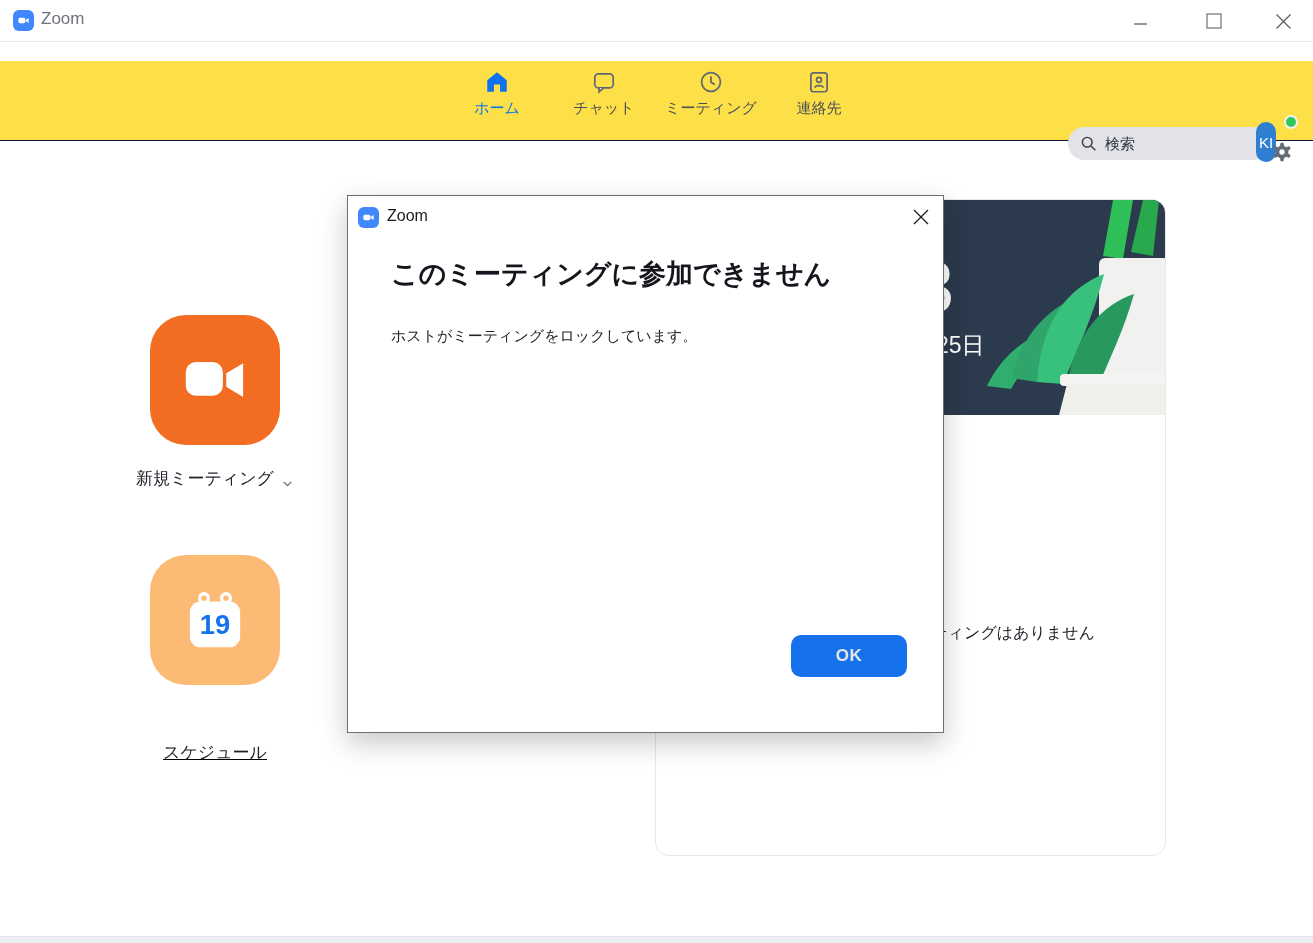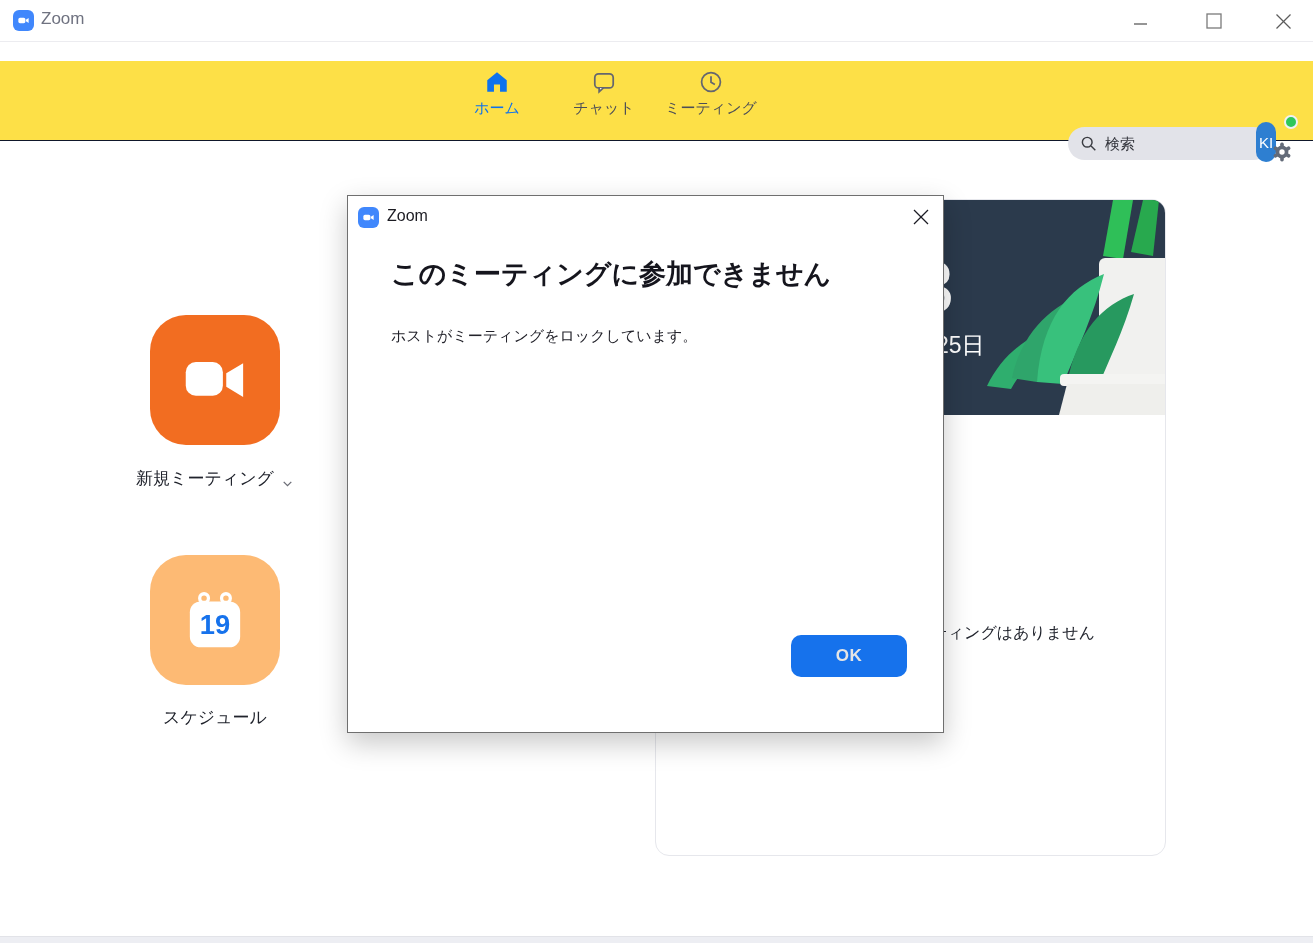--- a/index.html
+++ b/index.html
@@ -41,21 +41,21 @@
   
   .gear-btn { position:absolute; left:1266px; top:136px; width:32px; height:32px;
     display:flex; align-items:center; justify-content:center; cursor:default; }
 
   .tile { position:absolute; width:130px; height:130px; border-radius:36px;
     display:flex; align-items:center; justify-content:center; cursor:default; }
   .tile-new { left:150px; top:315px; background:#F26D21; }
   .tile-sch { left:150px; top:555px; background:#fdba74; }
   .tile-label-row { position:absolute; width:200px; display:flex; align-items:flex-end;
     justify-content:center; gap:7px; }
-  .tlr-new { left:115px; top:467px; } .tlr-sch { left:115px; top:706px; }
+  .tlr-new { left:115px; top:467px; } .tlr-sch { left:115px; top:741px;text-decoration:underline; }
   .tile-label { font-size:17px; color:#20232c; }
 
   
   .upcoming-card { position:absolute; left:655px; top:199px; width:511px; height:657px;
     border:1px solid #e6e7ec; border-radius:14px; background:#fff; overflow:hidden; }
   .hero { position:absolute; left:0; top:0; width:511px; height:215px; background:#2B3A4C; }
   .hero-time { position:absolute; left:258px; top:46px; color:#fff; font-size:72px; font-weight:300; }
   .hero-date { position:absolute; left:280px; top:130px; color:#fff; font-size:23px; font-weight:300; }
   .empty-state { position:absolute; left:97px; top:423px; font-size:16px; color:#22252e; white-space:nowrap; }
 
@@ -122,20 +122,28 @@
         <path d="M12 6.8 V12.3 L15.6 14.3"></path>
       </svg>
       <span class="lbl">ミーティング</span>
     </div>
     <div class="nav-item n-chat">
       <svg width="26" height="26" viewBox="0 0 24 24" fill="none" stroke="#64666f" stroke-width="1.6">
         <rect x="3.5" y="4.5" width="17" height="13" rx="3.5"></rect>
         <path d="M7.5 17.5 L7.5 21 L11.5 17.5" fill="#f0f1f5"></path>
       </svg>
       <span class="lbl">チャット</span>
+    </div>
+    <div class="nav-item n-cont">
+      <svg width="26" height="26" viewBox="0 0 24 24" fill="none" stroke="#64666f" stroke-width="1.6">
+        <rect x="4.5" y="3.5" width="15" height="17.5" rx="2.5"></rect>
+        <circle cx="12" cy="10" r="2.3"></circle>
+        <path d="M8.3 17.2 C8.3 14.6 15.7 14.6 15.7 17.2"></path>
+      </svg>
+      <span class="lbl">連絡先</span>
     </div>
 
     <div class="searchbox">
       <svg width="17" height="17" viewBox="0 0 20 20" fill="none" stroke="#3a3c42" stroke-width="1.7">
         <circle cx="8.5" cy="8.5" r="5.7"></circle>
         <line x1="13" y1="13" x2="18" y2="18"></line>
       </svg>
       <input type="text" placeholder="検索" style="">
     </div>
 

